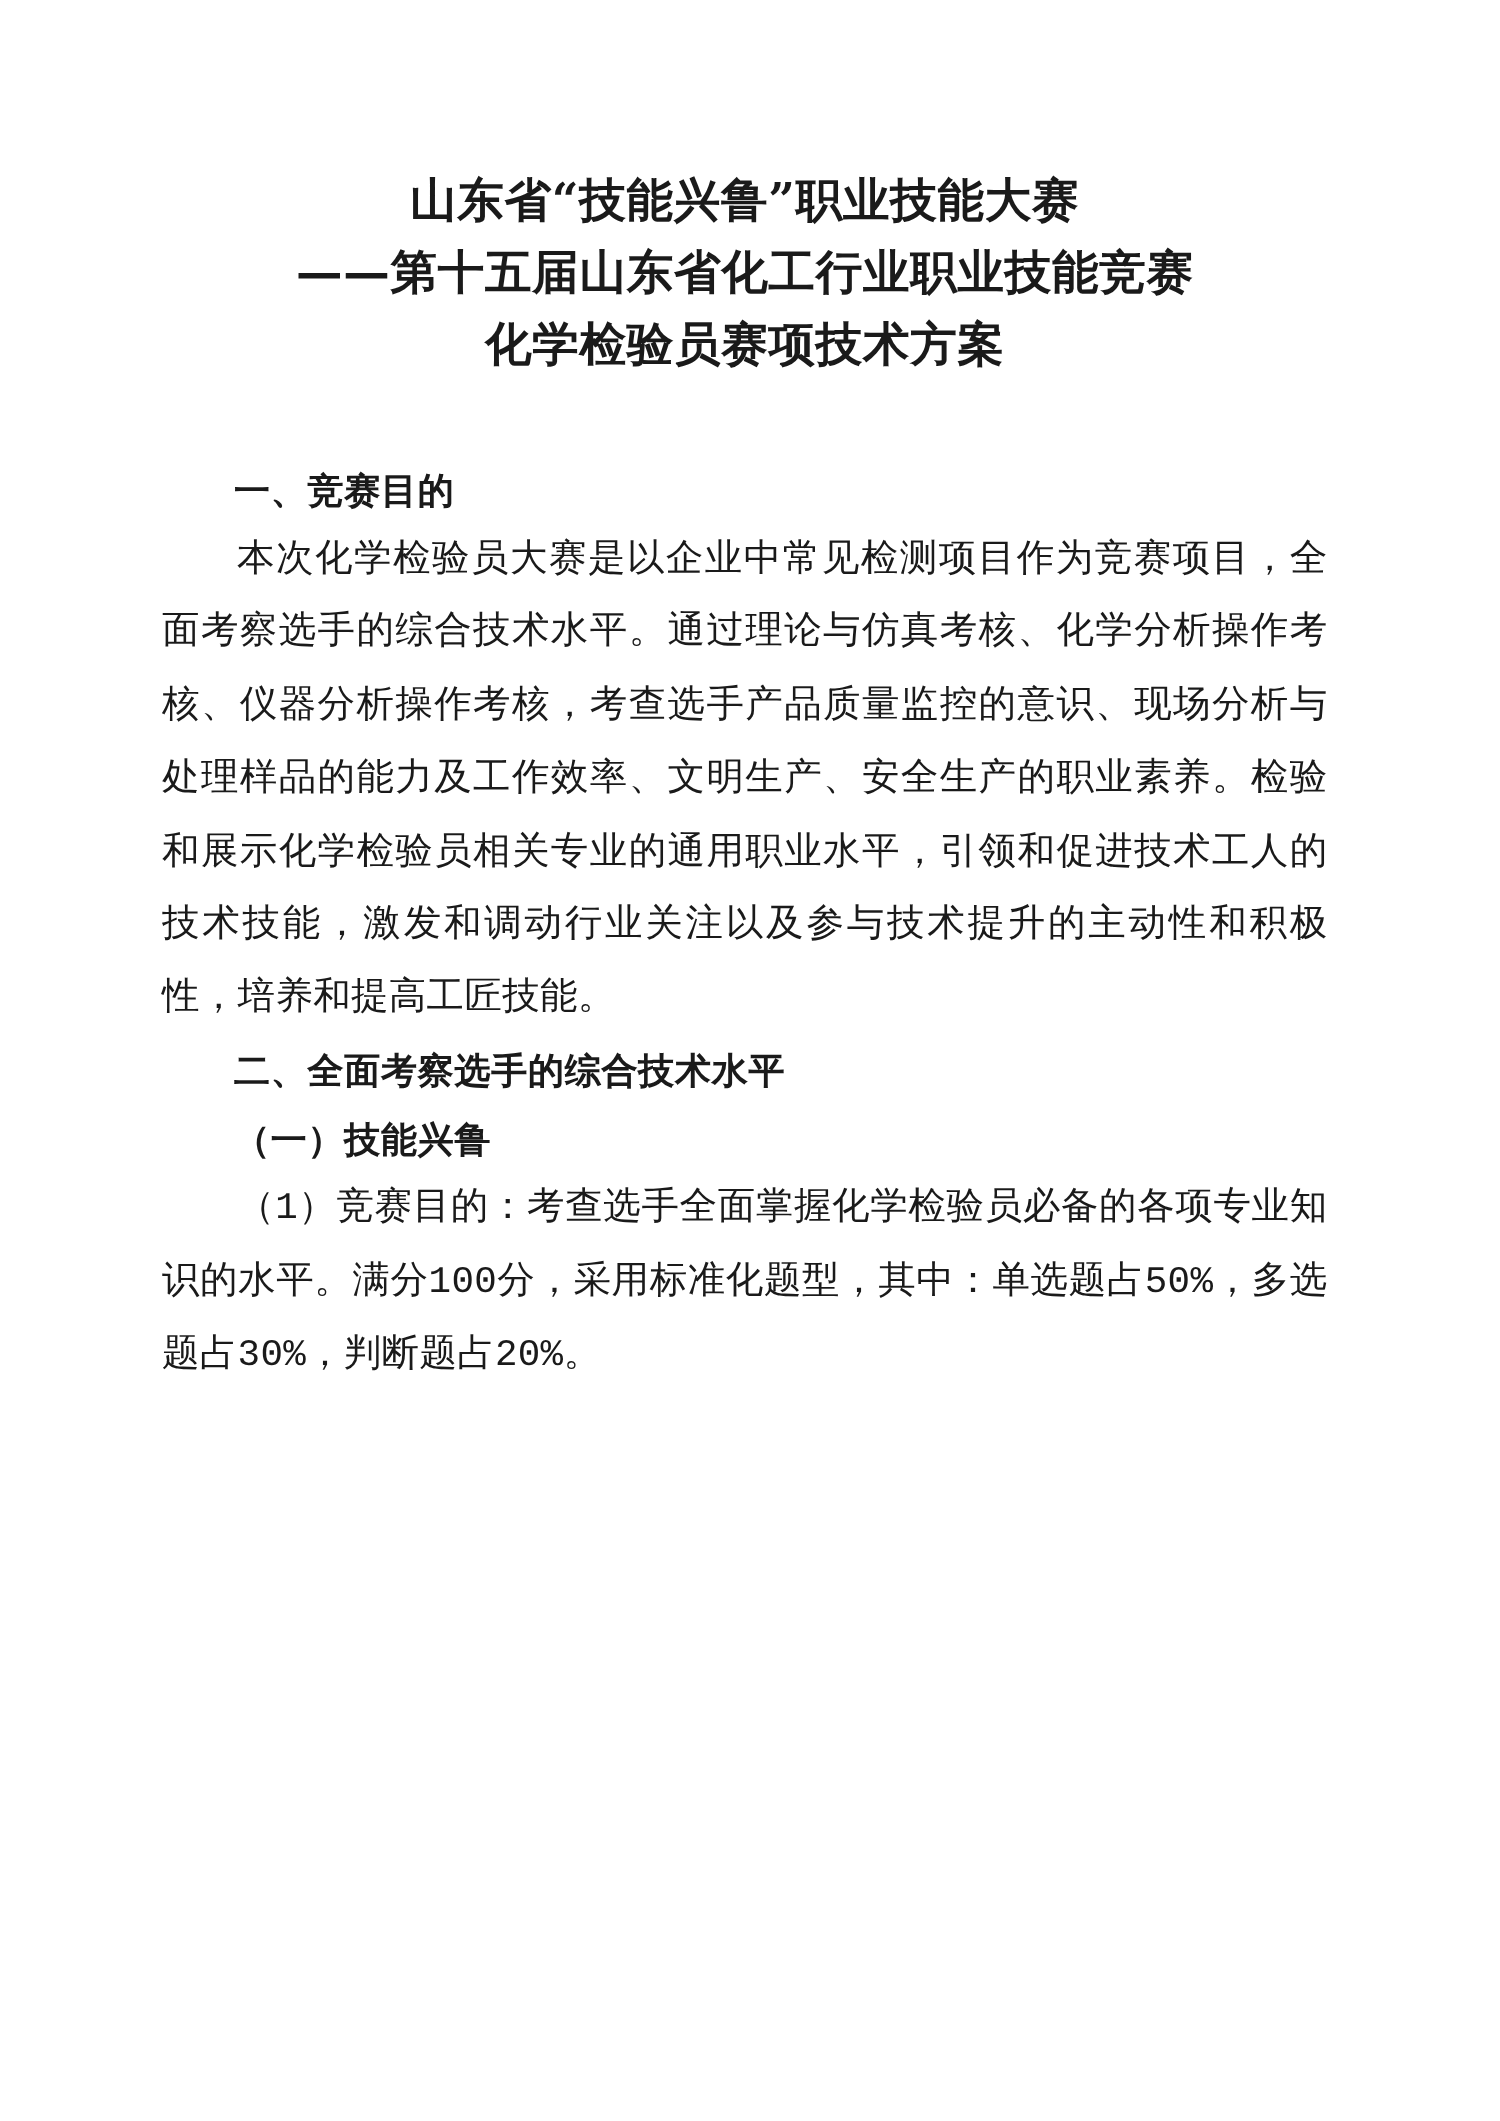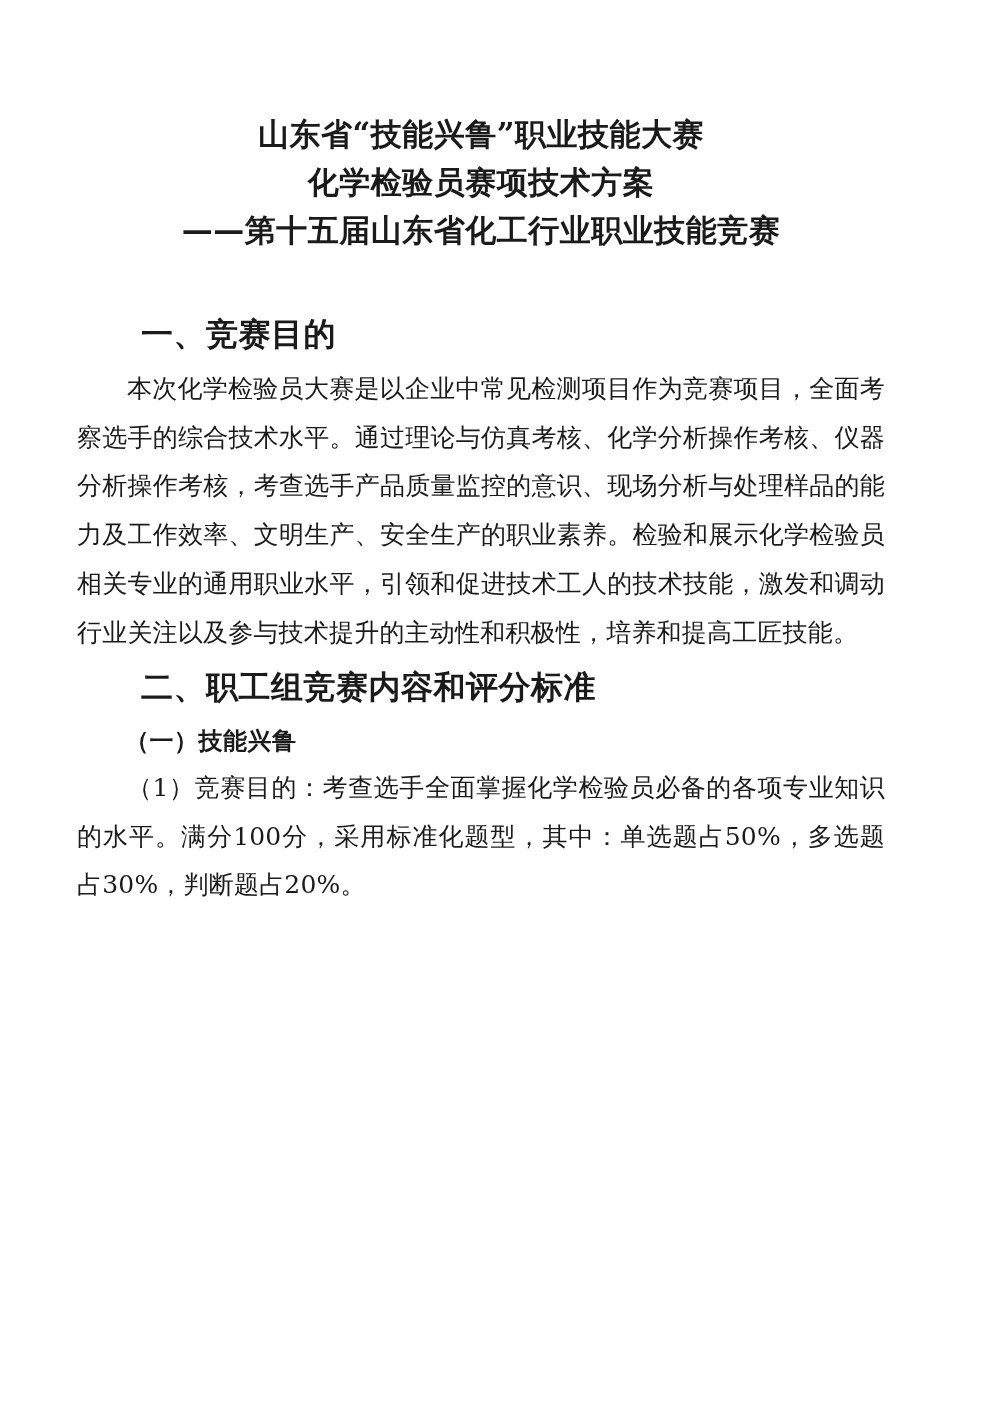--- a/index.html
+++ b/index.html
@@ -12,38 +12,38 @@
     height: 1414px;
     font-family: "DejaVu Serif", "Liberation Serif", serif;
     color: #1a1a1a;
     position: relative;
     overflow: hidden;
   }
   .page {
     box-sizing: border-box;
     width: 1000px;
     height: 1414px;
-    padding: 110px 115px 60px 77px;
+    padding: 110px 115px 60px 108px;
   }
   .doc-title {
     text-align: center;
     font-weight: bold;
     font-size: 31px;
     line-height: 1.55;
     letter-spacing: 0.5px;
     margin: 0 0 8px 0;
   }
   .doc-title .tline {
     display: block;
     white-space: nowrap;
   }
   .title-gap { height: 42px; }
 
   .h2 {
-    font-size: 32px;
+    font-size: 24px;
     font-weight: bold;
     line-height: 1.9;
     margin: 0;
     text-indent: 2em;
     letter-spacing: 0.5px;
   }
   .h3 {
     font-size: 24px;
     font-weight: bold;
     line-height: 1.9;
@@ -52,40 +52,41 @@
     letter-spacing: 0.5px;
   }
   p.body {
     font-size: 25px;
     line-height: 1.95;
     margin: 0;
     text-indent: 2em;
     letter-spacing: 0.2px;
     text-align: justify;
     text-justify: inter-ideograph;
+    font-family: Liberation Mono, monospace;
   }
 </style>
 </head>
 <body>
 
 <div class="page">
 
   <h1 class="doc-title">
     <span class="tline">山东省“技能兴鲁”职业技能大赛</span>
+    <span class="tline">——第十五届山东省化工行业职业技能竞赛</span>
     <span class="tline">化学检验员赛项技术方案</span>
-    <span class="tline">——第十五届山东省化工行业职业技能竞赛</span>
   </h1>
 
   <div class="title-gap"></div>
 
   <h2 class="h2">一、竞赛目的</h2>
 
   <p class="body">本次化学检验员大赛是以企业中常见检测项目作为竞赛项目，全面考察选手的综合技术水平。通过理论与仿真考核、化学分析操作考核、仪器分析操作考核，考查选手产品质量监控的意识、现场分析与处理样品的能力及工作效率、文明生产、安全生产的职业素养。检验和展示化学检验员相关专业的通用职业水平，引领和促进技术工人的技术技能，激发和调动行业关注以及参与技术提升的主动性和积极性，培养和提高工匠技能。</p>
 
-  <h2 class="h2">二、职工组竞赛内容和评分标准</h2>
+  <h2 class="h2">二、全面考察选手的综合技术水平</h2>
 
   <h3 class="h3">（一）技能兴鲁</h3>
 
 
 
   <p class="body">（1）竞赛目的：考查选手全面掌握化学检验员必备的各项专业知识的水平。满分100分，采用标准化题型，其中：单选题占50%，多选题占30%，判断题占20%。</p>
 
 
 </div>
 

